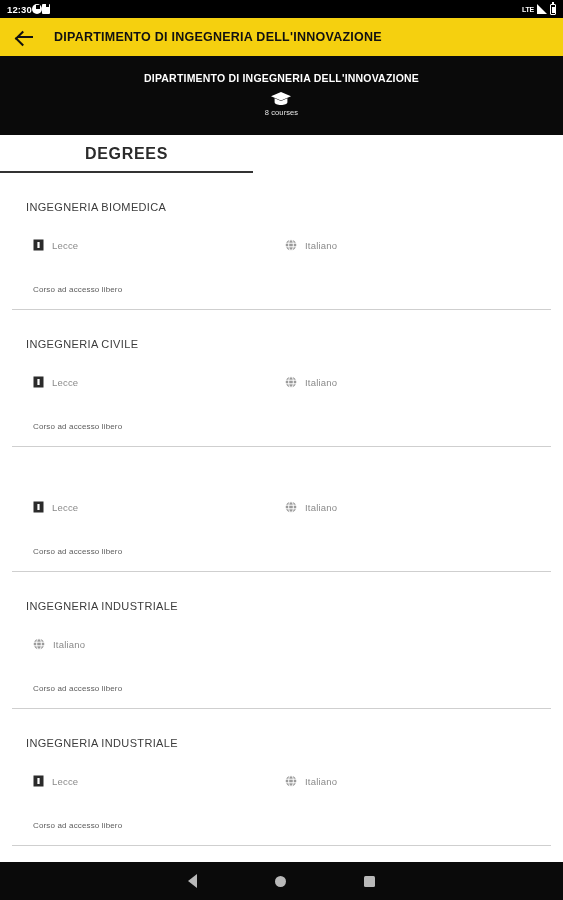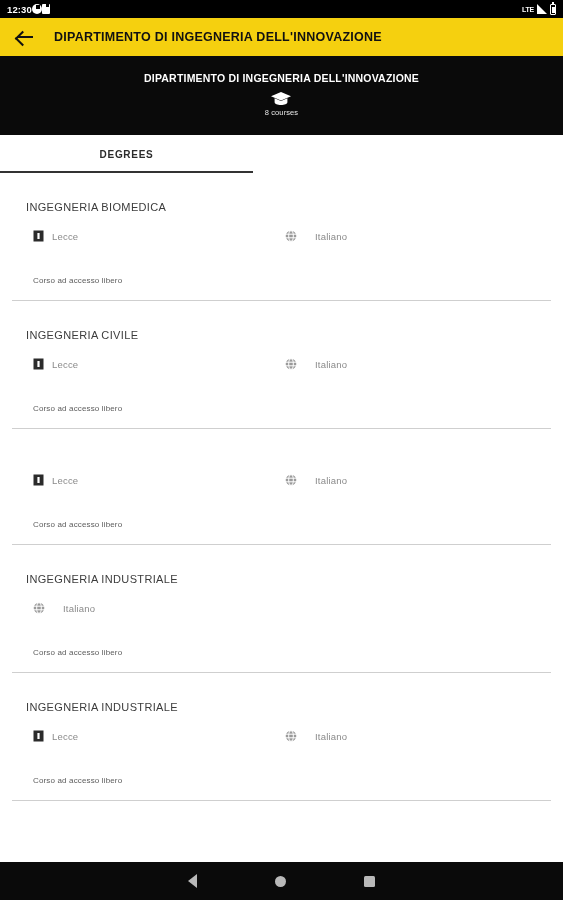--- a/index.html
+++ b/index.html
@@ -66,42 +66,42 @@
     margin-top:-2px;
   }
   .hero-stat { margin-top:7px; text-align:center; position:relative; z-index:2; }
   .cap-icon { display:block; margin:0 auto; }
   .hero-count { font-size:7.5px; color:#e8e8e8; margin-top:2.5px; letter-spacing:.1px; }
 
   
   .tabs { display:flex; height:38px; background:#ffffff; }
   .tab {
     display:flex; align-items:center; justify-content:center;
-    font-size:10px; font-weight:bold; letter-spacing:.7px;
+    font-size:16px; font-weight:bold; letter-spacing:.7px;
     cursor:pointer; position:relative;
   }
   .tab-degrees { width:253px; background:#ffffff; color:#2b2b2b; }
   .tab-degrees::after {
     content:""; position:absolute; left:0; right:0; bottom:0; height:2.5px; background:#333;
   }
   .tab-masters { width:255px; background:#e6e6e6; color:#3a3a3a; }
   .tabs-filler { flex:1; background:#ffffff; }
 
   
   .list { background:#ffffff; }
   .course { padding:28px 0 0 0; }
   .course-title {
     font-size:11px; color:#3c3c3c; letter-spacing:.35px;
     padding-left:26px;
   }
   .course-meta {
-    display:flex; margin-top:17px; padding-left:33px;
+    display:flex; margin-top:26px; padding-left:33px;
   }
   .meta-place { width:252px; display:flex; align-items:center; gap:8px; }
-  .meta-lang { display:flex; align-items:center; gap:18px; }
+  .meta-lang { display:flex; align-items:center; gap:8px; }
   .meta-text { font-size:9.5px; color:#8a8a8a; letter-spacing:.2px; }
   .course-note {
     font-size:8px; color:#5c5c5c; letter-spacing:.15px;
     padding-left:33px; margin-top:34px;
   }
   .divider {
     height:1px; background:#cfcfcf; margin:15px 12px 0 12px;
   }
 
   

